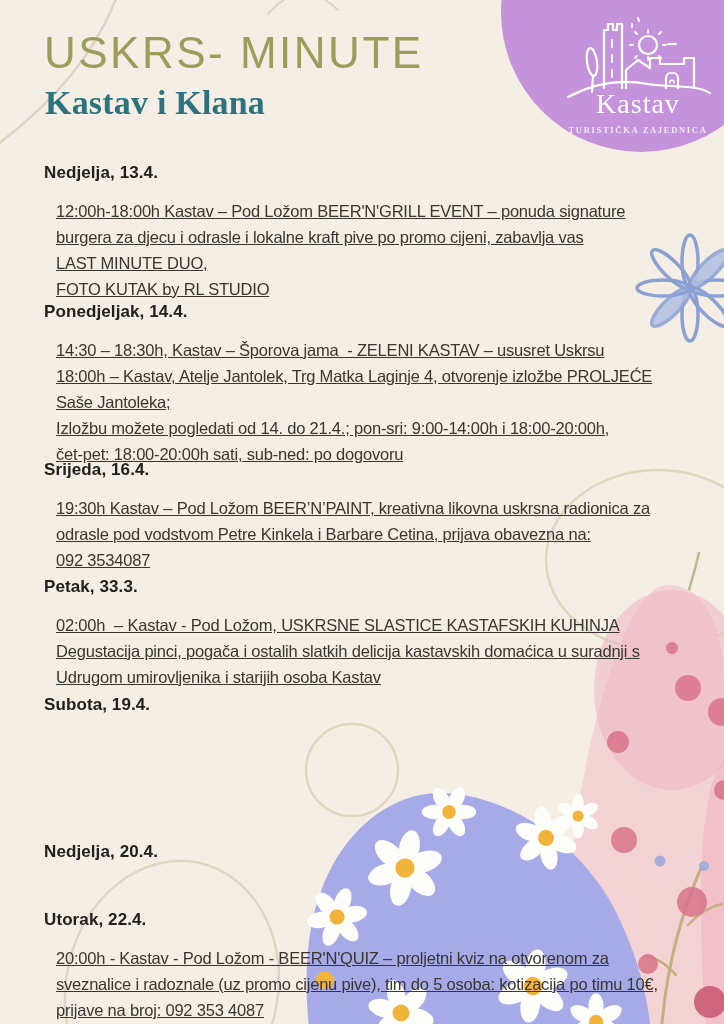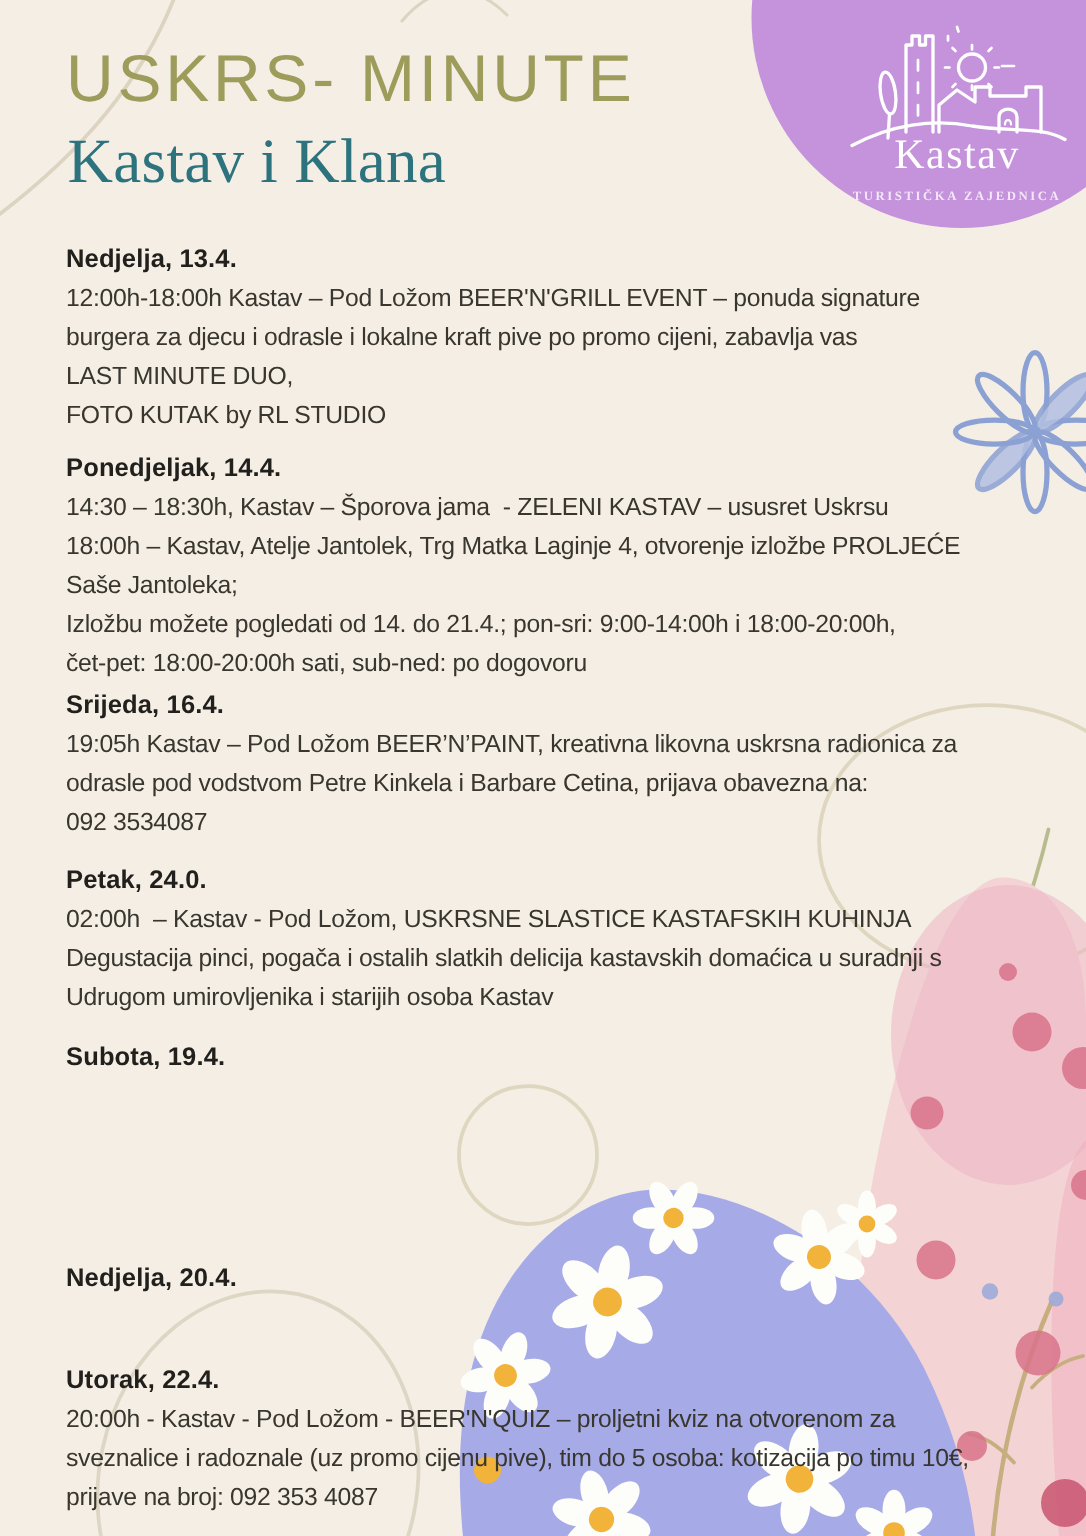--- a/index.html
+++ b/index.html
@@ -9,43 +9,43 @@
     font-family:"Liberation Sans", sans-serif;
   }
   svg.decor { position:absolute; left:0; top:0; z-index:0; display:block; }
   .page-title {
     position:absolute; left:44px; top:28px; z-index:2;
     font-size:44px; font-weight:400; letter-spacing:2.5px;
     color:#9d9c5b;
   }
   .page-subtitle {
     position:absolute; left:45px; top:84px; z-index:2;
-    font-family:"Liberation Serif", serif; font-weight:400;
-    font-size:42px; color:#2d737e; letter-spacing:0.2px;text-align:center;
+    font-family:"Liberation Serif", serif; font-weight:700;
+    font-size:34px; color:#2d737e; letter-spacing:0.2px;text-align:center;
   }
   .logo-name {
     position:absolute; left:546px; top:88px; width:184px; z-index:2;
     text-align:center; color:#ffffff;
     font-family:"Liberation Serif", serif; font-size:28px; letter-spacing:1px;
   }
   .logo-tagline {
     position:absolute; left:546px; top:125px; width:184px; z-index:2;
     text-align:center; color:#f4e7fa;
     font-family:"Liberation Serif", serif; font-weight:700;
     font-size:8.5px; letter-spacing:1.7px;
   }
   .events { position:absolute; left:0; top:0; width:724px; height:808px; z-index:1; }
   .event { position:absolute; left:44px; width:678px; }
   .event h3 {
     margin:0; font-size:17px; font-weight:700; color:#21201c;
     line-height:26px; letter-spacing:0.1px;
   }
   .event p {
-    margin:0; font-size:16.5px; color:#38362f; line-height:26px;
-    white-space:pre-wrap; letter-spacing:-0.2px;
+    margin:12px; font-size:16.5px; color:#38362f; line-height:26px;
+    white-space:pre-wrap; letter-spacing:-0.2px;text-decoration:underline;
   }
 </style>
 </head>
 <body>
 
 <div class="poster">
 
   <svg class="decor" width="724" height="1024" viewBox="0 0 724 1024">
     <defs>
       <g id="daisy">
@@ -162,26 +162,26 @@
     <div class="event" style="top:299px">
       <h3>Ponedjeljak, 14.4.</h3>
       <p>14:30 – 18:30h, Kastav – Šporova jama  - ZELENI KASTAV – ususret Uskrsu
 18:00h – Kastav, Atelje Jantolek, Trg Matka Laginje 4, otvorenje izložbe PROLJEĆE
 Saše Jantoleka;
 Izložbu možete pogledati od 14. do 21.4.; pon-sri: 9:00-14:00h i 18:00-20:00h,
 čet-pet: 18:00-20:00h sati, sub-ned: po dogovoru</p>
     </div>
     <div class="event" style="top:457px">
       <h3>Srijeda, 16.4.</h3>
-      <p>19:05h Kastav – Pod Ložom BEER’N’PAINT, kreativna likovna uskrsna radionica za
+      <p>19:30h Kastav – Pod Ložom BEER’N’PAINT, kreativna likovna uskrsna radionica za
 odrasle pod vodstvom Petre Kinkela i Barbare Cetina, prijava obavezna na:
 092 3534087</p>
     </div>
     <div class="event" style="top:574px">
-      <h3>Petak, 24.0.</h3>
+      <h3>Petak, 33.3.</h3>
       <p>02:00h  – Kastav - Pod Ložom, USKRSNE SLASTICE KASTAFSKIH KUHINJA
 Degustacija pinci, pogača i ostalih slatkih delicija kastavskih domaćica u suradnji s
 Udrugom umirovljenika i starijih osoba Kastav</p>
     </div>
     <div class="event" style="top:692px">
       <h3>Subota, 19.4.</h3>
     </div>
     <div class="event" style="top:839px">
       <h3>Nedjelja,  20.4.</h3>
     </div>

